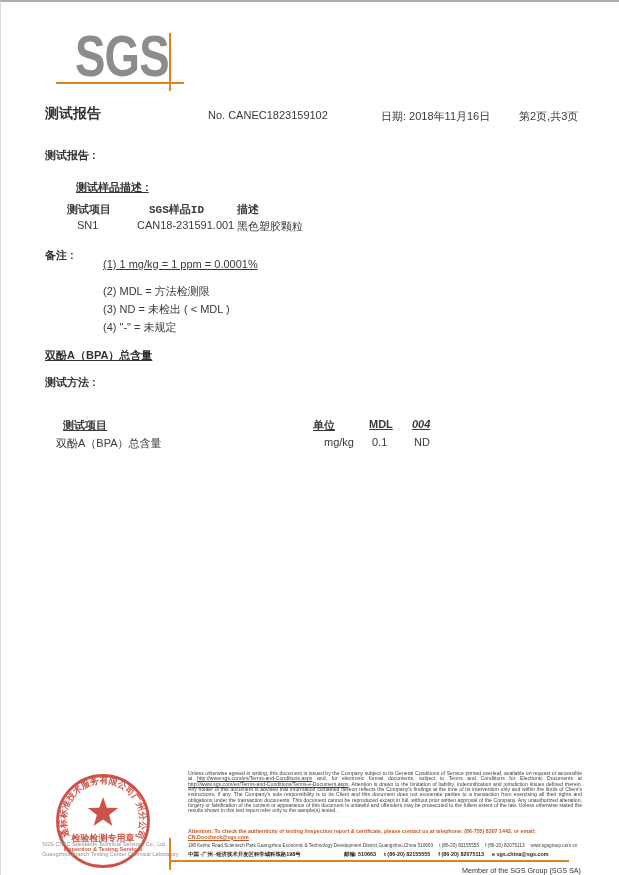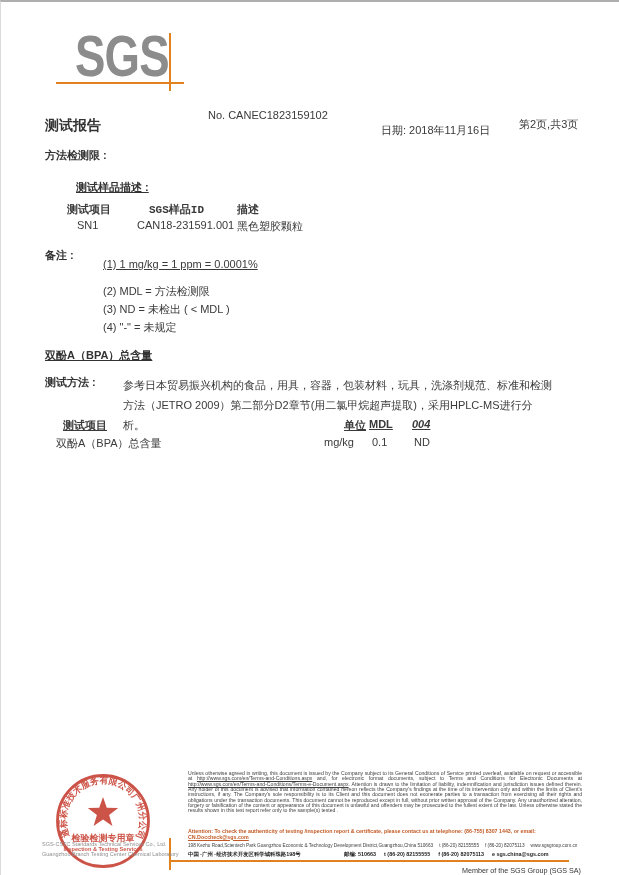--- a/index.html
+++ b/index.html
@@ -13,24 +13,24 @@
   .abs { position:absolute; white-space:nowrap; }
   
   .sgs-logo {
     left:74px; top:26px; height:56px; line-height:56px;
     font-size:57px; font-weight:bold; color:#8c8c8c;
     letter-spacing:-1px; transform:scale(0.80,1); transform-origin:left center;
   }
   .logo-hline { left:55px; top:80px; width:128px; height:2px; background:#e0821e; }
   .logo-vline { left:168px; top:31px; width:2px; height:58px; background:#e0821e; }
   
-  .doc-title { left:44px; top:103px; font-size:14px; font-weight:bold; color:#333;margin-top:12px; }
+  .doc-title { left:44px; top:103px; font-size:14px; font-weight:bold; color:#333; }
   .report-no { left:207px; top:107px; font-size:11px; }
-  .report-date { left:380px; top:107px; font-size:11px;margin-top:14px; }
-  .page-info { left:518px; top:107px; font-size:11px;margin-top:8px; }
+  .report-date { left:380px; top:107px; font-size:11px; }
+  .page-info { left:518px; top:107px; font-size:11px; }
   .sec-label { font-size:11px; font-weight:bold; color:#333; }
   .u { text-decoration:underline; }
   .cell { font-size:11px; color:#3a3a3a; }
   .bold { font-weight:bold; }
   .italic { font-style:italic; }
   
   .method-text {
     left:122px; top:373px; width:430px; white-space:normal;
     font-size:11px; line-height:20px; color:#3a3a3a;
   }
@@ -62,42 +62,41 @@
 
   <div class="abs sgs-logo">SGS</div>
   <div class="abs logo-hline"></div>
   <div class="abs logo-vline"></div>
 
   <div class="abs doc-title">测试报告</div>
   <div class="abs report-no">No. CANEC1823159102</div>
   <div class="abs report-date">日期: 2018年11月16日</div>
   <div class="abs page-info">第2页,共3页</div>
 
-  <div class="abs sec-label" style="left:44px; top:146px;">方法检测限 :</div>
+  <div class="abs sec-label" style="left:44px; top:146px;">测试报告 :</div>
 
   <div class="abs sec-label u" style="left:44px; top:178px;margin-left:31px;">测试样品描述 :</div>
   <div class="abs cell bold" style="left:66px; top:200px;">测试项目</div>
   <div class="abs cell bold" style="left:148px; top:200px;font-family:Liberation Mono, monospace;">SGS样品ID</div>
   <div class="abs cell bold" style="left:236px; top:200px;">描述</div>
   <div class="abs cell" style="left:76px; top:217px;">SN1</div>
   <div class="abs cell" style="left:136px; top:217px;">CAN18-231591.001</div>
   <div class="abs cell" style="left:236px; top:217px;">黑色塑胶颗粒</div>
 
   <div class="abs sec-label" style="left:44px; top:246px;">备注 :</div>
   <div class="abs cell" style="left:102px; top:256px;text-decoration:underline;">(1) 1 mg/kg = 1 ppm = 0.0001%</div>
   <div class="abs cell" style="left:102px; top:282px;">(2) MDL = 方法检测限</div>
   <div class="abs cell" style="left:102px; top:300px;text-align:right;">(3) ND = 未检出 ( &lt; MDL )</div>
   <div class="abs cell" style="left:102px; top:318px;">(4) "-" = 未规定</div>
 
   <div class="abs sec-label u" style="left:44px; top:346px;">双酚A（BPA）总含量</div>
   <div class="abs sec-label" style="left:44px; top:373px;">测试方法 :</div>
-  <div class="abs method-text">参考日本贸易振兴机构的食品，用具，容器，包装材料，玩具，洗涤剂规范、标准和检测方法（JETRO 2009）第二部分D2章节(用二氯甲烷超声提取)，采用HPLC-MS进行分析。</div>
 
   <div class="abs cell bold u" style="left:62px; top:416px;">测试项目</div>
-  <div class="abs cell bold u" style="left:343px; top:416px;">单位</div>
+  <div class="abs cell bold u" style="left:312px; top:416px;">单位</div>
   <div class="abs cell bold u" style="left:368px; top:416px;">MDL</div>
   <div class="abs cell bold italic u" style="left:411px; top:416px;">004</div>
   <div class="abs cell" style="left:55px; top:434px;">双酚A（BPA）总含量</div>
   <div class="abs cell" style="left:323px; top:434px;">mg/kg</div>
   <div class="abs cell" style="left:371px; top:434px;">0.1</div>
   <div class="abs cell" style="left:413px; top:434px;">ND</div>
 
   <div class="abs stamp-wrap">
     <svg width="144" height="144" viewBox="0 0 144 144">
       <circle cx="72" cy="72" r="45.5" fill="none" stroke="#c63c2e" stroke-width="2.8"></circle>

